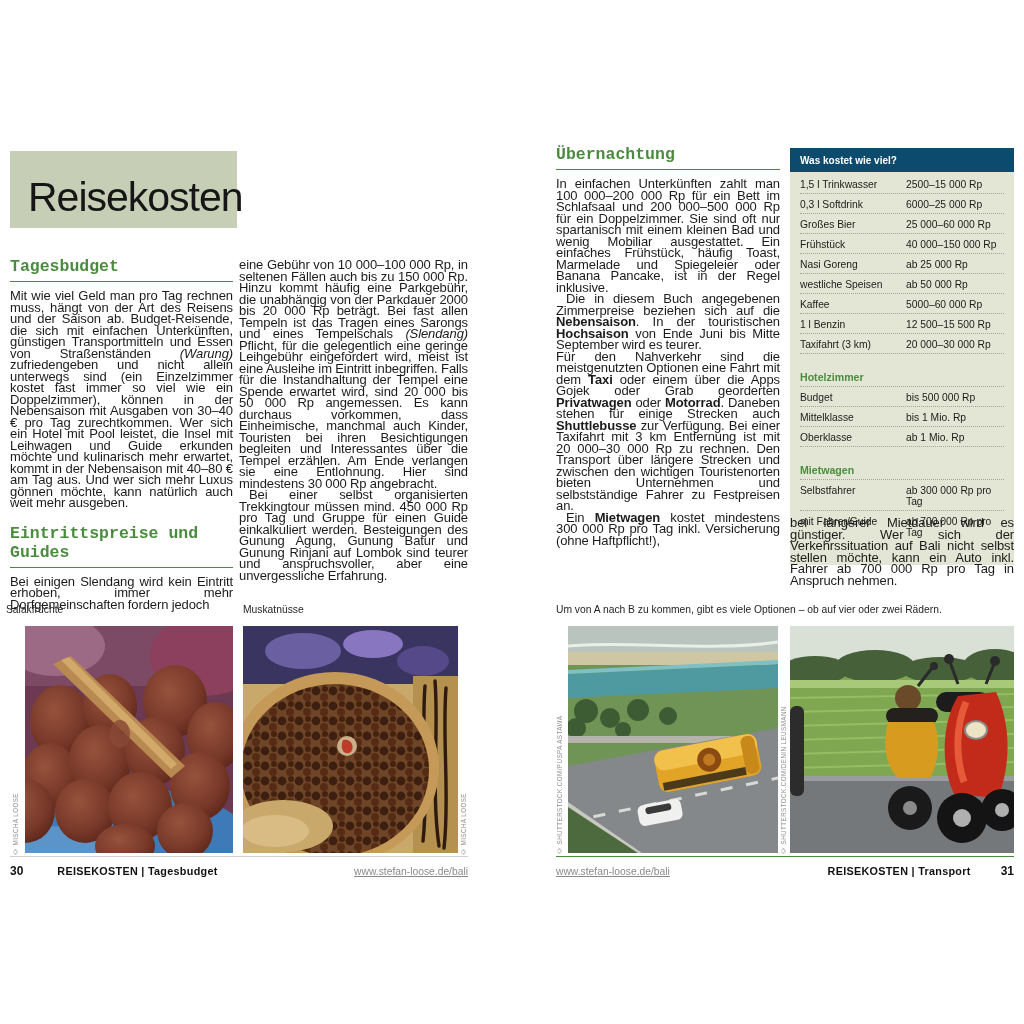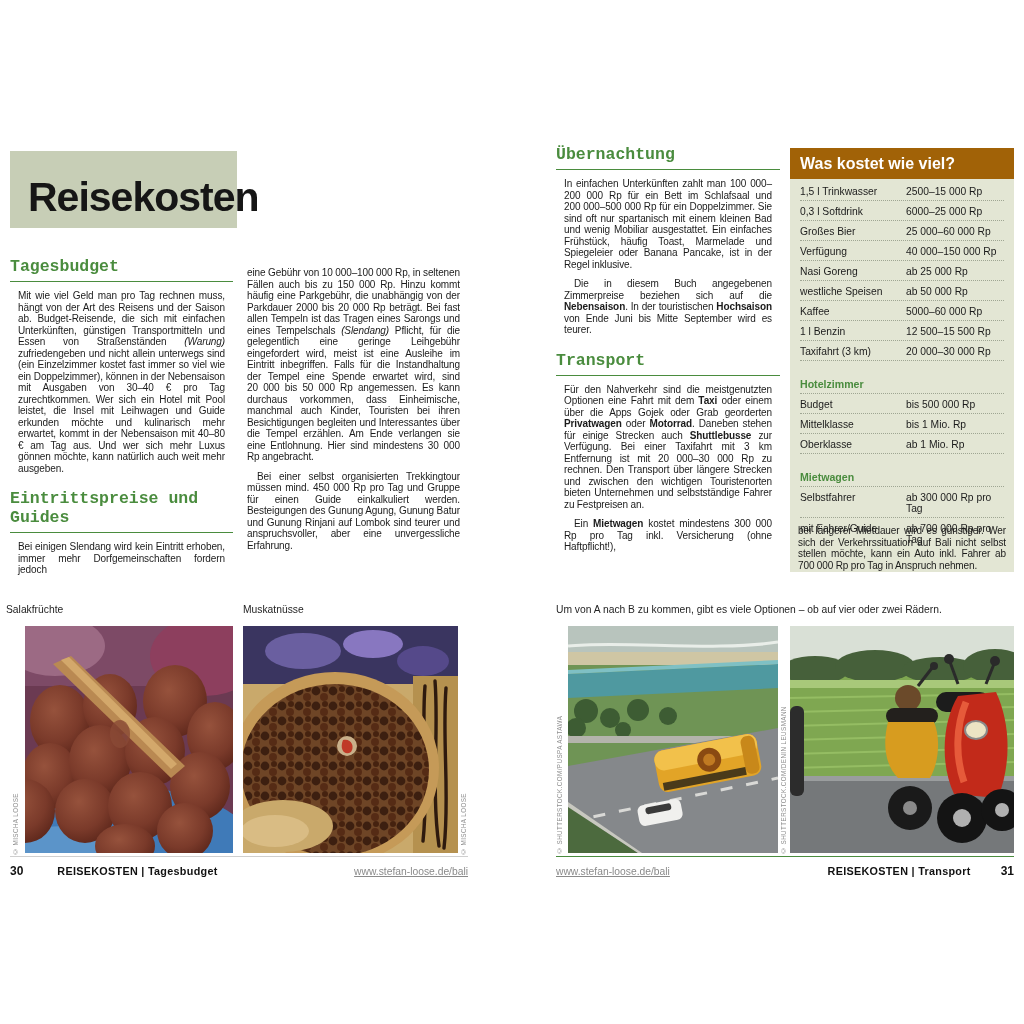--- a/index.html
+++ b/index.html
@@ -3,39 +3,39 @@
 <meta charset="utf-8">
 <style>
   html,body{margin:0;padding:0;}
   body{width:1024px;height:1024px;background:#ffffff;font-family:"Liberation Sans",sans-serif;
        -webkit-font-smoothing:antialiased;}
   #spread{position:relative;width:1024px;height:1024px;background:#fff;overflow:hidden;}
 
   
   .title-band{position:absolute;left:10px;top:151px;width:227px;height:77px;background:#c7ceb6;
               display:flex;align-items:center;}
-  .title-band h1{margin:16px 0 0 18px;font-size:41px;font-weight:700;letter-spacing:-1px;color:#161616;}
+  .title-band h1{margin:16px 0 0 18px;font-size:41px;font-weight:400;letter-spacing:-1px;color:#161616;}
 
   
   .col{position:absolute;}
   .col-l1{left:10px;top:257px;width:223px;}
   .col-l2{left:239px;top:259px;width:229px;}
   .col-r1{left:556px;top:145px;width:224px;}
   .below-table{left:790px;top:517px;width:224px;}
 
   h2.sec{margin:0 0 8px 0;padding:0 0 5px 0;font-size:16.5px;font-weight:bold;color:#4a8c3e;
          border-bottom:1.4px solid #4a8c3e;font-family:Liberation Mono, monospace;}
   h2.sec.later{margin-top:15px;}
-  p.body{margin:8px;text-align:justify;font-size:10px;line-height:11.5px;color:#1b1b1b;
+  p.body{margin:0;text-align:justify;font-size:13px;line-height:11.5px;color:#1b1b1b;
          letter-spacing:-0.1px;word-spacing:-0.2px;}
   p.body.ind{text-indent:10px;}
 
   
   .costbox{position:absolute;left:790px;top:148px;width:224px;background:#e3e6d4;}
-  .costbox-title{background:#a16207;color:#ffffff;font-weight:bold;font-size:16px;
+  .costbox-title{background:#0c4a6e;color:#ffffff;font-weight:bold;font-size:10px;
                  padding:7px 10px 6px 10px;}
   .costbox-body{padding:2px 0 24px 0;}
   .crow{display:flex;margin:0 10px;padding:4.5px 0 3.5px 0;border-bottom:1px dotted #9fa693;
         font-size:10.3px;color:#1b1b1b;}
   .crow .cl{flex:0 0 98px;}
   .crow .cv{flex:1;margin-left:8px;}
   .crow.last{border-bottom:none;}
   .csub{margin:14px 10px 0 10px;padding:3px 0 3px 0;border-bottom:1px dotted #9fa693;
         font-size:10.6px;font-weight:bold;color:#4a8c3e;}
 
@@ -150,42 +150,41 @@
       <path d="M100,114 C108,112 112,120 108,126 C102,130 96,124 100,114 Z" fill="#c03a28"></path>
       <ellipse cx="40" cy="200" rx="50" ry="26" fill="#c9a96b"></ellipse>
       <ellipse cx="32" cy="205" rx="34" ry="16" fill="#d9bc84"></ellipse>
     </svg>
   </div>
 
   <div class="col col-r1">
     <h2 class="sec">Übernachtung</h2>
     <p class="body">In einfachen Unterkünften zahlt man 100&nbsp;000–200&nbsp;000 Rp für ein Bett im Schlafsaal und 200&nbsp;000–500&nbsp;000 Rp für ein Doppelzimmer. Sie sind oft nur spartanisch mit einem kleinen Bad und wenig Mobiliar ausgestattet. Ein einfaches Frühstück, häufig Toast, Marmelade und Spiegeleier oder Banana Pancake, ist in der Regel inklusive.</p>
     <p class="body ind">Die in diesem Buch angegebenen Zimmerpreise beziehen sich auf die <b>Nebensaison</b>. In der touristischen <b>Hochsaison</b> von Ende Juni bis Mitte September wird es teurer.</p>
-    <h2 class="sec later">Transport</h2>
     <p class="body">Für den Nahverkehr sind die meistgenutzten Optionen eine Fahrt mit dem <b>Taxi</b> oder einem über die Apps Gojek oder Grab georderten <b>Privatwagen</b> oder <b>Motorrad</b>. Daneben stehen für einige Strecken auch <b>Shuttlebusse</b> zur Verfügung. Bei einer Taxifahrt mit 3 km Entfernung ist mit 20&nbsp;000–30&nbsp;000 Rp zu rechnen. Den Transport über längere Strecken und zwischen den wichtigen Touristenorten bieten Unternehmen und selbstständige Fahrer zu Festpreisen an.</p>
     <p class="body ind">Ein <b>Mietwagen</b> kostet mindestens 300&nbsp;000 Rp pro Tag inkl. Versicherung (ohne Haftpflicht!),</p>
   </div>
 
   <div class="costbox">
     <div class="costbox-title">Was kostet wie viel?</div>
     <div class="costbox-body">
       <div class="crow">
           <span class="cl">1,5 l Trinkwasser</span>
           <span class="cv">2500–15&nbsp;000 Rp</span>
         </div>
       <div class="crow">
           <span class="cl">0,3 l Softdrink</span>
           <span class="cv">6000–25&nbsp;000 Rp</span>
         </div>
       <div class="crow">
           <span class="cl">Großes Bier</span>
           <span class="cv">25&nbsp;000–60&nbsp;000 Rp</span>
         </div>
       <div class="crow">
-          <span class="cl">Verfügung</span>
+          <span class="cl">Frühstück</span>
           <span class="cv">40&nbsp;000–150&nbsp;000 Rp</span>
         </div>
       <div class="crow">
           <span class="cl">Nasi Goreng</span>
           <span class="cv">ab 25&nbsp;000 Rp</span>
         </div>
       <div class="crow">
           <span class="cl">westliche Speisen</span>
           <span class="cv">ab 50&nbsp;000 Rp</span>
         </div>

